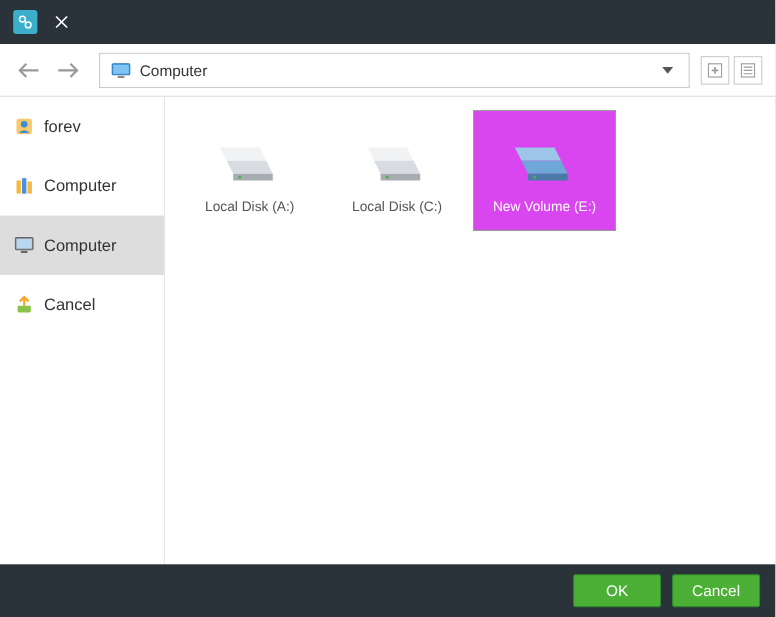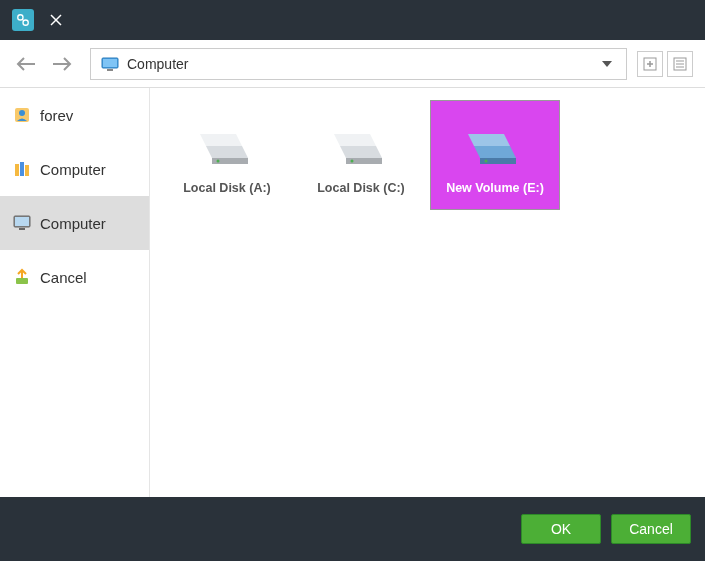--- a/index.html
+++ b/index.html
@@ -18,26 +18,26 @@
 .path-bar .path-text { flex: 1; font-size: 14px; color: #333; }
 .path-bar .dd { width: 18px; display: flex; align-items: center; justify-content: center; color: #555; }
 .toolbar-right { display: flex; gap: 4px; margin-left: 10px; }
 .tool-btn { width: 26px; height: 26px; border: 1px solid #ccc; display: flex; align-items: center; justify-content: center; cursor: pointer; background: #fff; color: #777; }
 .body { flex: 1; display: flex; overflow: hidden; }
 .sidebar { width: 150px; background: #fff; border-right: 1px solid #e5e5e5; display: flex; flex-direction: column; }
 .side-item { height: 54px; display: flex; align-items: center; padding: 0 12px; gap: 8px; cursor: pointer; font-size: 15px; color: #333; }
 .side-item.active { background: #ddd; }
 .side-icon { width: 20px; height: 20px; flex-shrink: 0; display: flex; align-items: center; justify-content: center; }
 .main { flex: 1; padding: 12px; display: flex; flex-wrap: wrap; align-content: flex-start; gap: 4px; overflow: auto; }
-.drive { width: 130px; height: 110px; display: flex; flex-direction: column; align-items: center; justify-content: center; border: 1px solid transparent; cursor: pointer; padding-top: 8px; font-weight: bold; }
+.drive { width: 130px; height: 110px; display: flex; flex-direction: column; align-items: center; justify-content: center; border: 1px solid transparent; cursor: pointer; padding-top: 8px; }
 .drive.sel { background: #d946ef; border: 1px solid #999; }
 .drive.sel .drive-label { color: #fff; }
 .drive-icon { width: 60px; height: 50px; display: flex; align-items: center; justify-content: center; }
 .drive-label { font-size: 12.5px; color: #555; margin-top: 8px; text-align: center; }
-.footer { height: 64px; background: #2a323a; display: flex; align-items: center; justify-content: flex-end; padding: 0 14px; gap: 10px; }
+.footer { height: 48px; background: #2a323a; display: flex; align-items: center; justify-content: flex-end; padding: 0 14px; gap: 10px; }
 .btn { min-width: 80px; height: 30px; border: 1px solid #2d8a28; background: #4caf36; color: #fff; font-size: 14px; cursor: pointer; border-radius: 2px; }
 </style>
 </head>
 <body>
 
 <div class="window">
   <div class="titlebar">
     <div class="app-icon">
       <svg viewBox="0 0 16 16">
           <circle cx="5" cy="5" r="3" fill="none" stroke="#fff" stroke-width="1.5"></circle>

